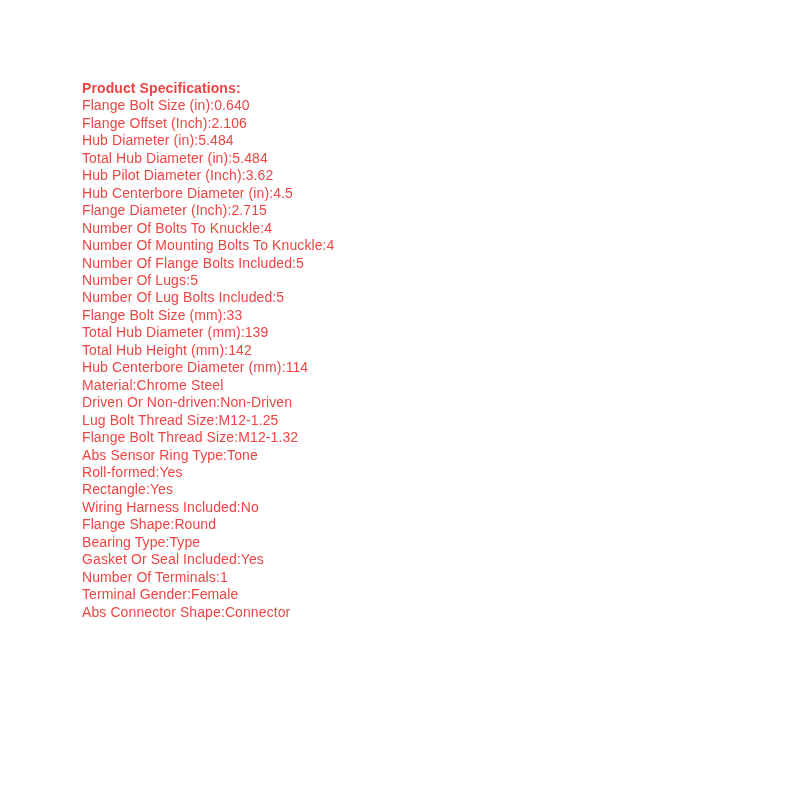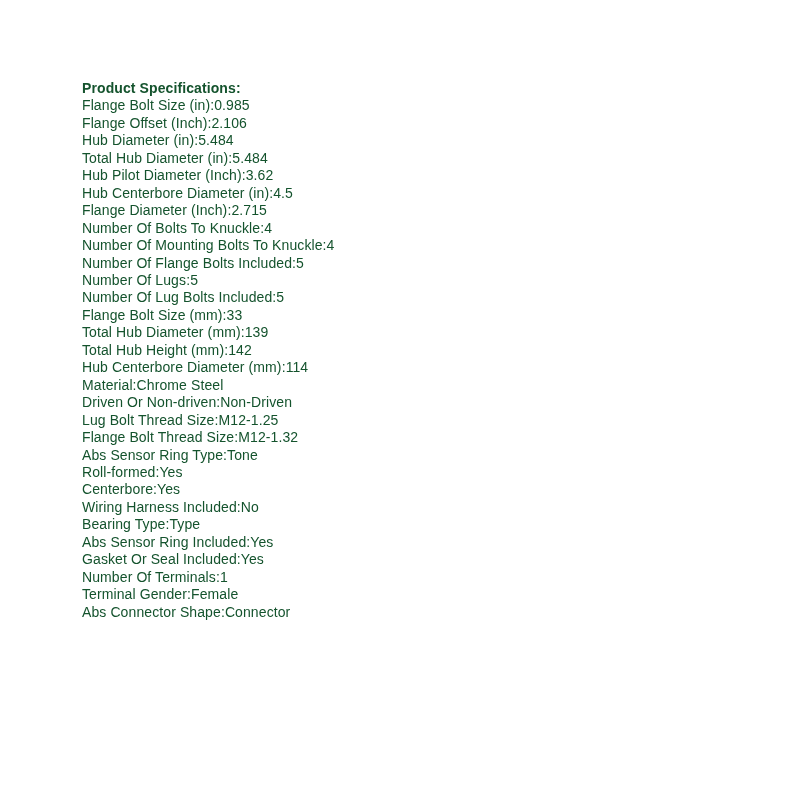--- a/index.html
+++ b/index.html
@@ -12,40 +12,40 @@
     width: 800px;
     height: 800px;
     background: #ffffff;
     overflow: hidden;
     font-family: "Liberation Sans", sans-serif;
   }
   .spec-block {
     position: absolute;
     left: 82px;
     top: 80px;
-    color: #14532d;
+    color: #ef4444;
     font-size: 14px;
     line-height: 17.45px;
     letter-spacing: 0.1px;
   }
   .title {
     font-weight: bold;
   }
   .spec-row {
     white-space: nowrap;
   }
 </style>
 </head>
 <body>
 
 <div class="canvas">
   <div class="spec-block">
     <div class="title">Product Specifications:</div>
     <div class="spec-list">
-        <div class="spec-row"><span>Flange Bolt Size (in)</span><span>:</span><span>0.985</span></div>
+        <div class="spec-row"><span>Flange Bolt Size (in)</span><span>:</span><span>0.640</span></div>
         <div class="spec-row"><span>Flange Offset (Inch)</span><span>:</span><span>2.106</span></div>
         <div class="spec-row"><span>Hub Diameter (in)</span><span>:</span><span>5.484</span></div>
         <div class="spec-row"><span>Total Hub Diameter (in)</span><span>:</span><span>5.484</span></div>
         <div class="spec-row"><span>Hub Pilot Diameter (Inch)</span><span>:</span><span>3.62</span></div>
         <div class="spec-row"><span>Hub Centerbore Diameter (in)</span><span>:</span><span>4.5</span></div>
         <div class="spec-row"><span>Flange Diameter (Inch)</span><span>:</span><span>2.715</span></div>
         <div class="spec-row"><span>Number Of Bolts To Knuckle</span><span>:</span><span>4</span></div>
         <div class="spec-row"><span>Number Of Mounting Bolts To Knuckle</span><span>:</span><span>4</span></div>
         <div class="spec-row"><span>Number Of Flange Bolts Included</span><span>:</span><span>5</span></div>
         <div class="spec-row"><span>Number Of Lugs</span><span>:</span><span>5</span></div>
@@ -53,23 +53,23 @@
         <div class="spec-row"><span>Flange Bolt Size (mm)</span><span>:</span><span>33</span></div>
         <div class="spec-row"><span>Total Hub Diameter (mm)</span><span>:</span><span>139</span></div>
         <div class="spec-row"><span>Total Hub Height (mm)</span><span>:</span><span>142</span></div>
         <div class="spec-row"><span>Hub Centerbore Diameter (mm)</span><span>:</span><span>114</span></div>
         <div class="spec-row"><span>Material</span><span>:</span><span>Chrome Steel</span></div>
         <div class="spec-row"><span>Driven Or Non-driven</span><span>:</span><span>Non-Driven</span></div>
         <div class="spec-row"><span>Lug Bolt Thread Size</span><span>:</span><span>M12-1.25</span></div>
         <div class="spec-row"><span>Flange Bolt Thread Size</span><span>:</span><span>M12-1.32</span></div>
         <div class="spec-row"><span>Abs Sensor Ring Type</span><span>:</span><span>Tone</span></div>
         <div class="spec-row"><span>Roll-formed</span><span>:</span><span>Yes</span></div>
-        <div class="spec-row"><span>Centerbore</span><span>:</span><span>Yes</span></div>
+        <div class="spec-row"><span>Rectangle</span><span>:</span><span>Yes</span></div>
         <div class="spec-row"><span>Wiring Harness Included</span><span>:</span><span>No</span></div>
+        <div class="spec-row"><span>Flange Shape</span><span>:</span><span>Round</span></div>
         <div class="spec-row"><span>Bearing Type</span><span>:</span><span>Type</span></div>
-        <div class="spec-row"><span>Abs Sensor Ring Included</span><span>:</span><span>Yes</span></div>
         <div class="spec-row"><span>Gasket Or Seal Included</span><span>:</span><span>Yes</span></div>
         <div class="spec-row"><span>Number Of Terminals</span><span>:</span><span>1</span></div>
         <div class="spec-row"><span>Terminal Gender</span><span>:</span><span>Female</span></div>
         <div class="spec-row"><span>Abs Connector Shape</span><span>:</span><span>Connector</span></div>
       </div>
   </div>
 </div>
 
 </body></html>

